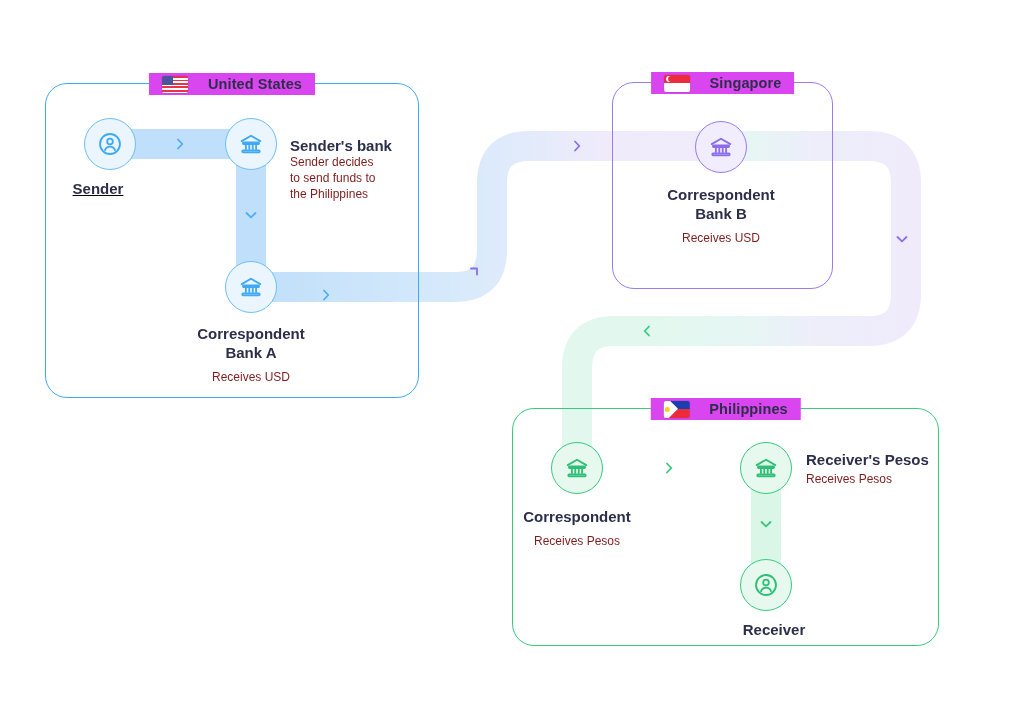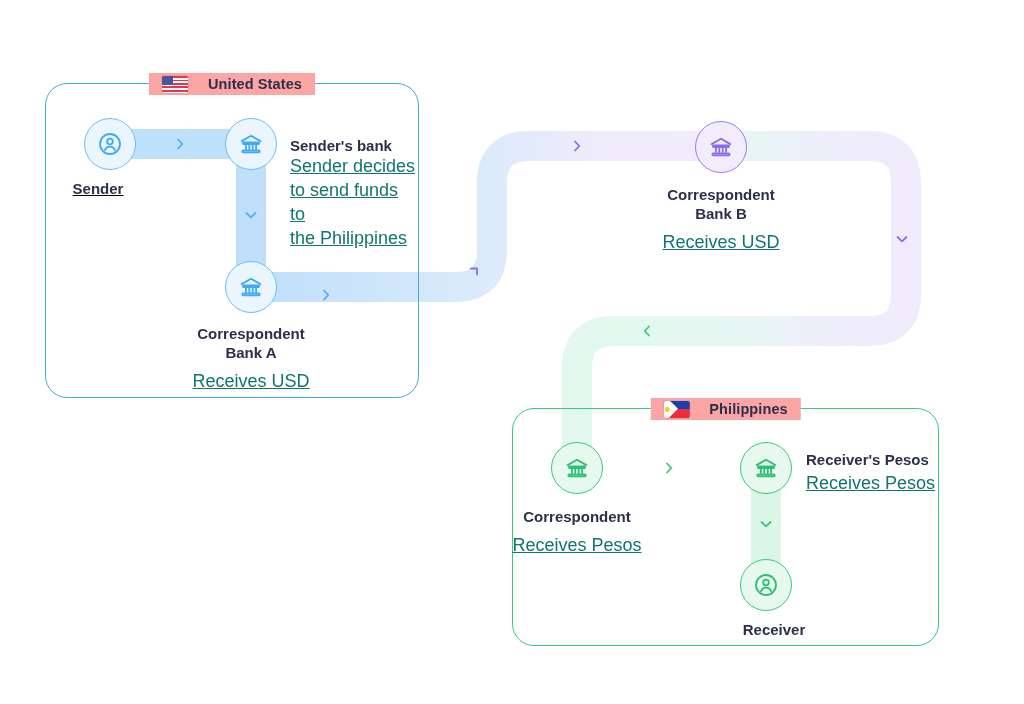--- a/index.html
+++ b/index.html
@@ -30,21 +30,21 @@
   .country-box.us{ left:45px; top:83px; width:374px; height:315px; border:1.6px solid #3FA9F5; }
   .country-box.sg{ left:612px; top:82px; width:221px; height:207px; border:1.6px solid #9B7BF0; }
   .country-box.ph{ left:512px; top:408px; width:427px; height:238px; border:1.6px solid #35CC7E; }
 
   
   .country-label{
     position:absolute;
     display:flex;
     align-items:center;
     gap:20px;
-    background:#fca5a5;
+    background:#d946ef;
     padding:0 13px;
     height:22px;
     top:-11px;
     left:50%;
     transform:translateX(-50%);
     white-space:nowrap;
     justify-content:flex-end;
   }
   .country-label .name{
     font-size:14.5px;
@@ -103,21 +103,21 @@
   .node.green { border:1.6px solid #35CC7E; background:#E7F9EF; }
 
   .node svg{ width:26px;height:26px;display:block; }
 
   
   .cap{ position:absolute; z-index:5; }
   .cap .t1{
     font-size:15px; font-weight:700; color:#2C2F4A; line-height:1.28;
   }
   .cap .t2{
-    font-size:18px; font-weight:400; color:#0f766e; line-height:1.33;text-decoration:underline;
+    font-size:12px; font-weight:400; color:#7f1d1d; line-height:1.33;
   }
   .cap.center{ text-align:center; }
   .cap.left{ text-align:left; }
 
   
   .chev{ position:absolute; z-index:6; width:14px;height:14px; }
   .chev svg{width:100%;height:100%;display:block;}
 </style>
 </head>
 <body>
@@ -159,20 +159,26 @@
     <path d="M766,468 L766,585" stroke="#D9F6E7" stroke-width="30" fill="none"></path>
   </svg>
 
   <div class="country-box us">
     <div class="country-label">
       <span class="flag us"></span>
       <span class="name">United States</span>
     </div>
   </div>
 
+  <div class="country-box sg">
+    <div class="country-label">
+      <span class="flag sg"></span>
+      <span class="name">Singapore</span>
+    </div>
+  </div>
 
   <div class="country-box ph">
     <div class="country-label">
       <span class="flag ph"></span>
       <span class="name">Philippines</span>
     </div>
   </div>
 
   <div class="node blue" style="left:84px;top:118px;">
     <svg viewBox="0 0 24 24" fill="none" stroke="#3FA9F5" stroke-width="1.7">

